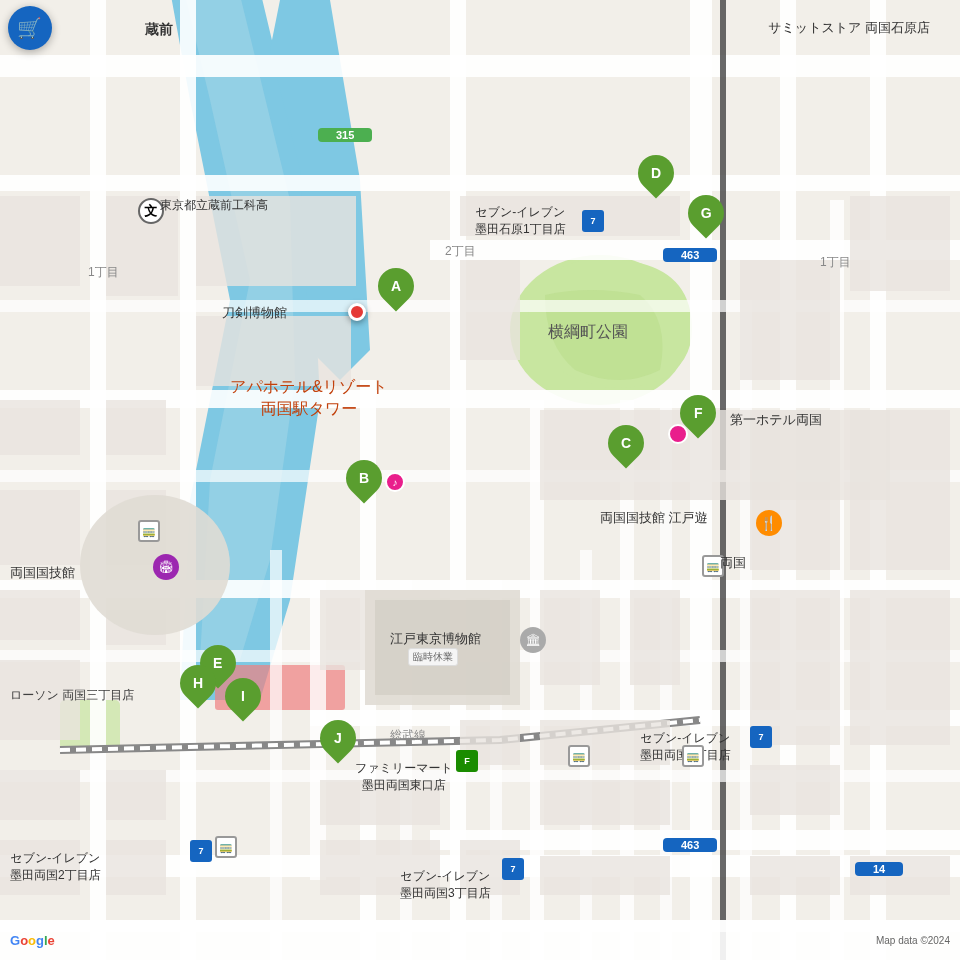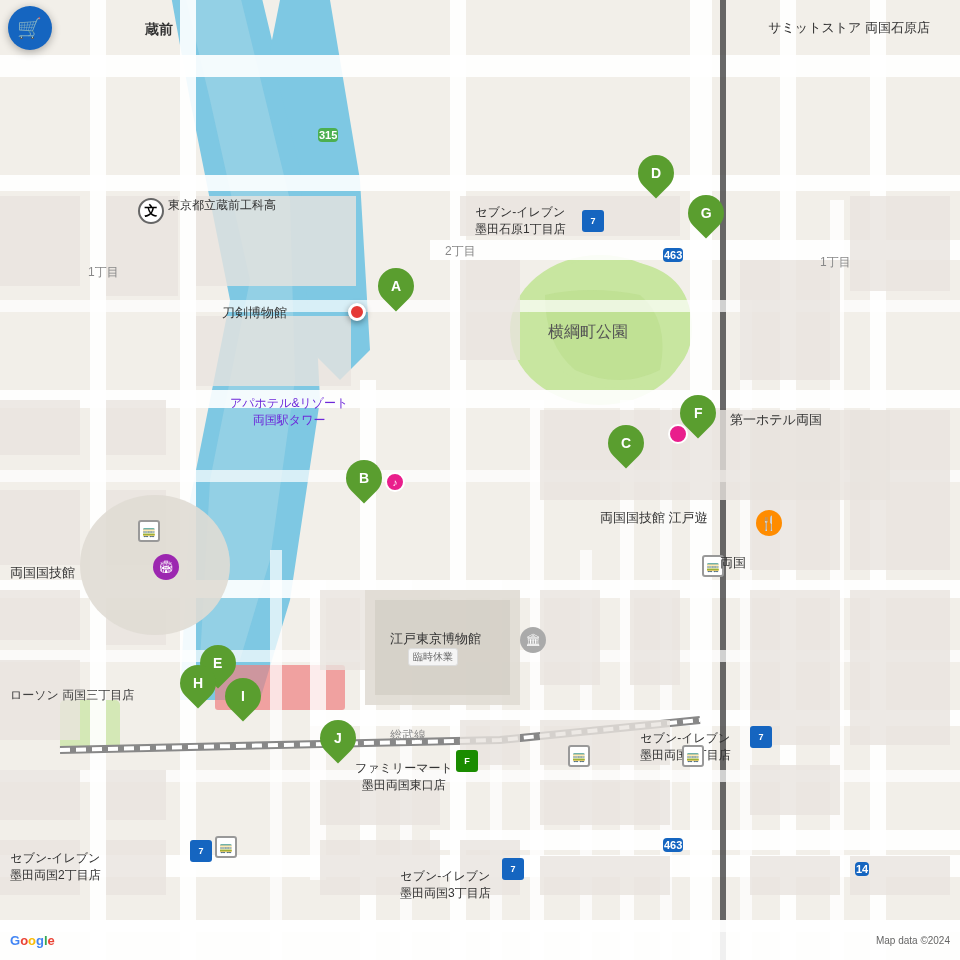--- a/index.html
+++ b/index.html
@@ -25,21 +25,21 @@
     }
 
     
     .route-badge {
       position: absolute;
       background: #4CAF50;
       color: white;
       border-radius: 4px;
       font-size: 11px;
       font-weight: bold;
-      padding: 1px 1px;
+      padding: 1px 18px;
       display: flex;
       align-items: center;
       justify-content: flex-end;
     }
 
     
     .bottom-bar {
       position: absolute;
       bottom: 0;
       left: 0;
@@ -390,21 +390,21 @@
     <div class="cart-icon" style="position:relative; width:44px; height:44px; background:#1565c0; border-radius:50%; display:flex; align-items:center; justify-content:center; color:white; font-size:20px; box-shadow:0 2px 8px rgba(0,0,0,0.3); flex-shrink:0;">🛒</div>
   </div>
 
   <div class="place-label" style="left:145px; top:20px; font-size:14px; font-weight:600;">
     <span>蔵前</span>
   </div>
 
   <div class="school-icon" style="left:138px; top:198px;">
     <span style="font-size:13px; font-weight:bold;">文</span>
   </div>
-  <div class="place-label" style="left:168px; top:198px; font-size:12px;">
+  <div class="place-label" style="left:160px; top:198px; font-size:12px;">
     <span>東京都立蔵前工科高</span>
   </div>
 
   <div class="place-label" style="left:88px; top:265px; font-size:12px; color:#888;">
     <span>1丁目</span>
   </div>
 
   <div class="place-label" style="left:445px; top:244px; font-size:12px; color:#888;">
     <span>2丁目</span>
   </div>
@@ -414,21 +414,21 @@
   </div>
 
   <div class="place-label" style="right:30px; top:20px; font-size:13px; font-weight:500;">
     <span>サミットストア 両国石原店</span>
   </div>
 
   <div class="place-label" style="left:222px; top:305px; font-size:13px; font-weight:500; color:#333;">
     <span>刀剣博物館</span>
   </div>
 
-  <div class="place-label" style="left:230px; top:395px; font-size:12px; color:#6d28d9; line-height:1.4;">
+  <div class="place-label" style="left:230px; top:376px; font-size:16px; color:#c2410c; line-height:1.4;">
     アパホテル&amp;リゾート<br>両国駅タワー
   </div>
 
   <div class="place-label" style="left:10px; top:565px; font-size:13px; font-weight:500;">
     <span>両国国技館</span>
   </div>
 
   <div class="sumo-icon" style="left:153px; top:554px;">
     <span style="font-size:12px;">🏟</span>
   </div>

